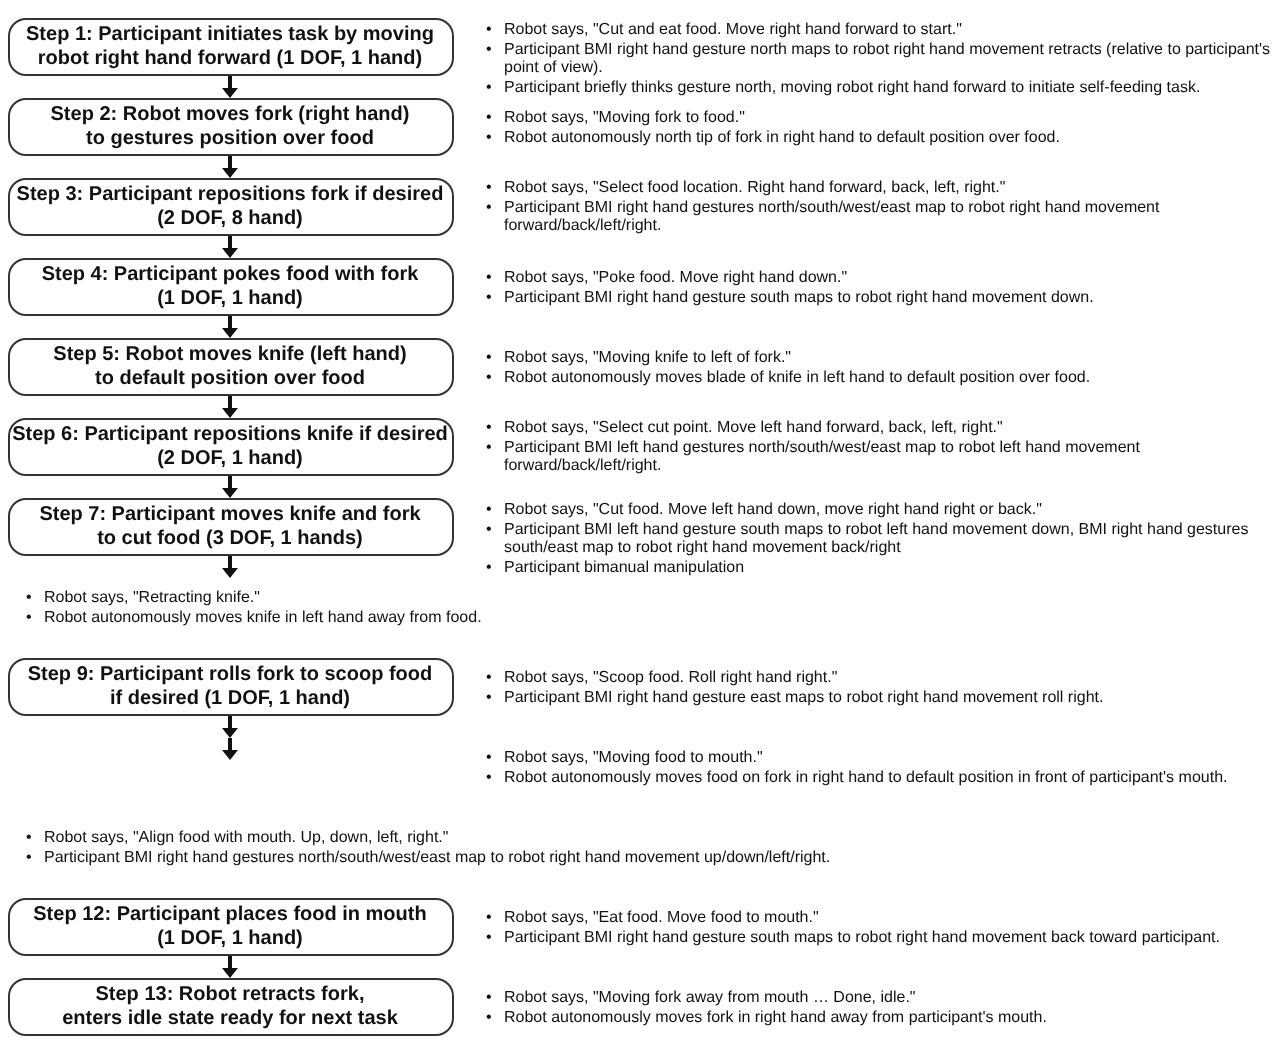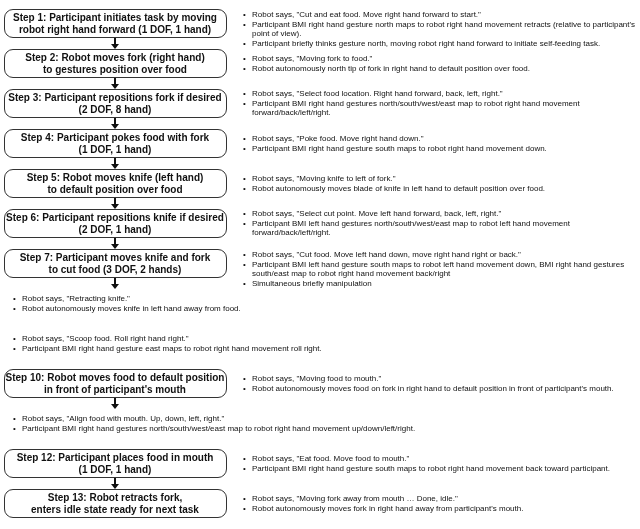--- a/index.html
+++ b/index.html
@@ -238,72 +238,78 @@
           <li class="note">
             <span class="note-marker">•</span>
             <span class="note-text">Participant BMI left hand gestures north/south/west/east map to robot left hand movement forward/back/left/right.</span>
           </li>
         </ul>
       </div>
       <div class="row">
         <div class="left">
           <div class="box">
             <span class="box-label">Step 7: Participant moves knife and fork
-to cut food (3 DOF, 2 hands)</span>
+to cut food (3 DOF, 1 hands)</span>
           </div>
           <div class="arrow">
             <div class="arrow-shaft"></div>
             <div class="arrow-head"></div>
           </div>
         </div>
         <ul class="right align-top">
           <li class="note">
             <span class="note-marker">•</span>
             <span class="note-text">Robot says, "Cut food. Move left hand down, move right hand right or back."</span>
           </li>
           <li class="note">
             <span class="note-marker">•</span>
             <span class="note-text">Participant BMI left hand gesture south maps to robot left hand movement down, BMI right hand gestures south/east map to robot right hand movement back/right</span>
           </li>
           <li class="note">
             <span class="note-marker">•</span>
-            <span class="note-text">Simultaneous briefly manipulation</span>
+            <span class="note-text">Participant bimanual manipulation</span>
           </li>
         </ul>
       </div>
       <div class="row">
         <ul class="right">
           <li class="note">
             <span class="note-marker">•</span>
             <span class="note-text">Robot says, "Retracting knife."</span>
           </li>
           <li class="note">
             <span class="note-marker">•</span>
             <span class="note-text">Robot autonomously moves knife in left hand away from food.</span>
           </li>
         </ul>
       </div>
       <div class="row">
+        <div class="left">
+          <div class="box">
+            <span class="box-label">Step 9: Participant rolls fork to scoop food
+if desired (1 DOF, 1 hand)</span>
+          </div>
+          <div class="arrow">
+            <div class="arrow-shaft"></div>
+            <div class="arrow-head"></div>
+          </div>
+        </div>
         <ul class="right">
           <li class="note">
             <span class="note-marker">•</span>
             <span class="note-text">Robot says, "Scoop food. Roll right hand right."</span>
           </li>
           <li class="note">
             <span class="note-marker">•</span>
             <span class="note-text">Participant BMI right hand gesture east maps to robot right hand movement roll right.</span>
           </li>
         </ul>
       </div>
       <div class="row">
         <div class="left">
-          <div class="box">
-            <span class="box-label">Step 10: Robot moves food to default position
-in front of participant's mouth</span>
-          </div>
           <div class="arrow">
             <div class="arrow-shaft"></div>
             <div class="arrow-head"></div>
           </div>
         </div>
         <ul class="right">
           <li class="note">
             <span class="note-marker">•</span>
             <span class="note-text">Robot says, "Moving food to mouth."</span>
           </li>

